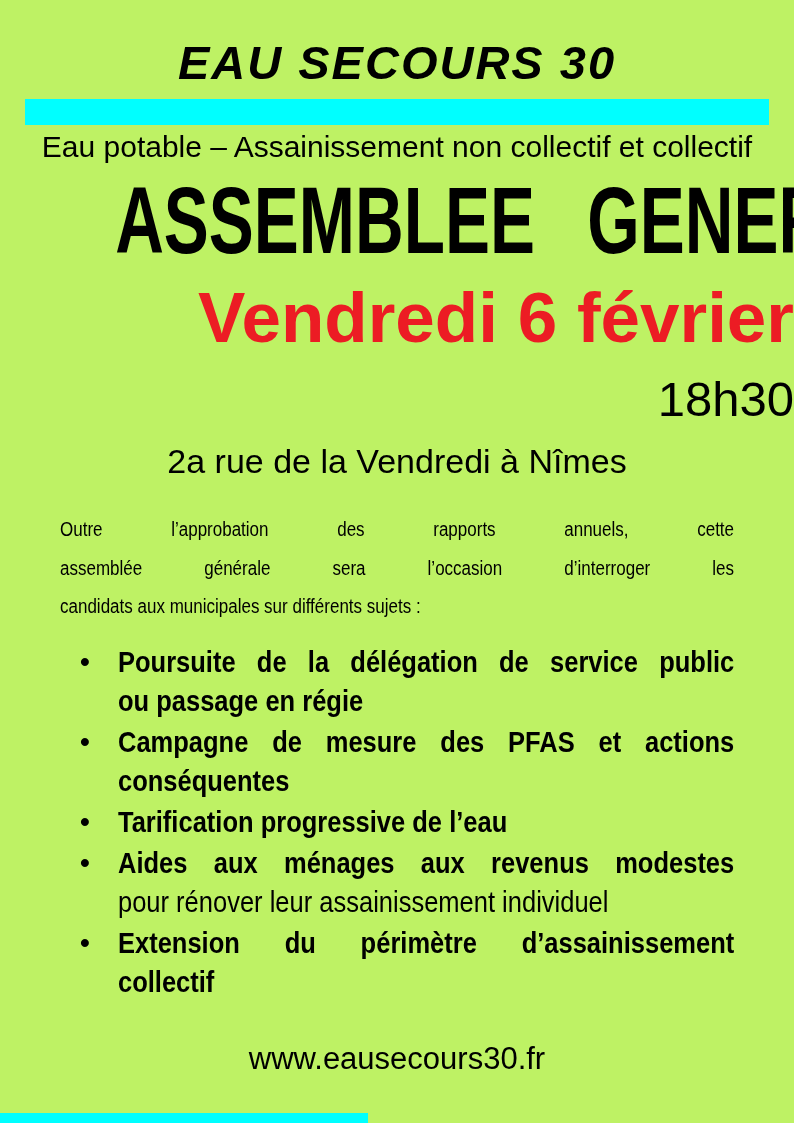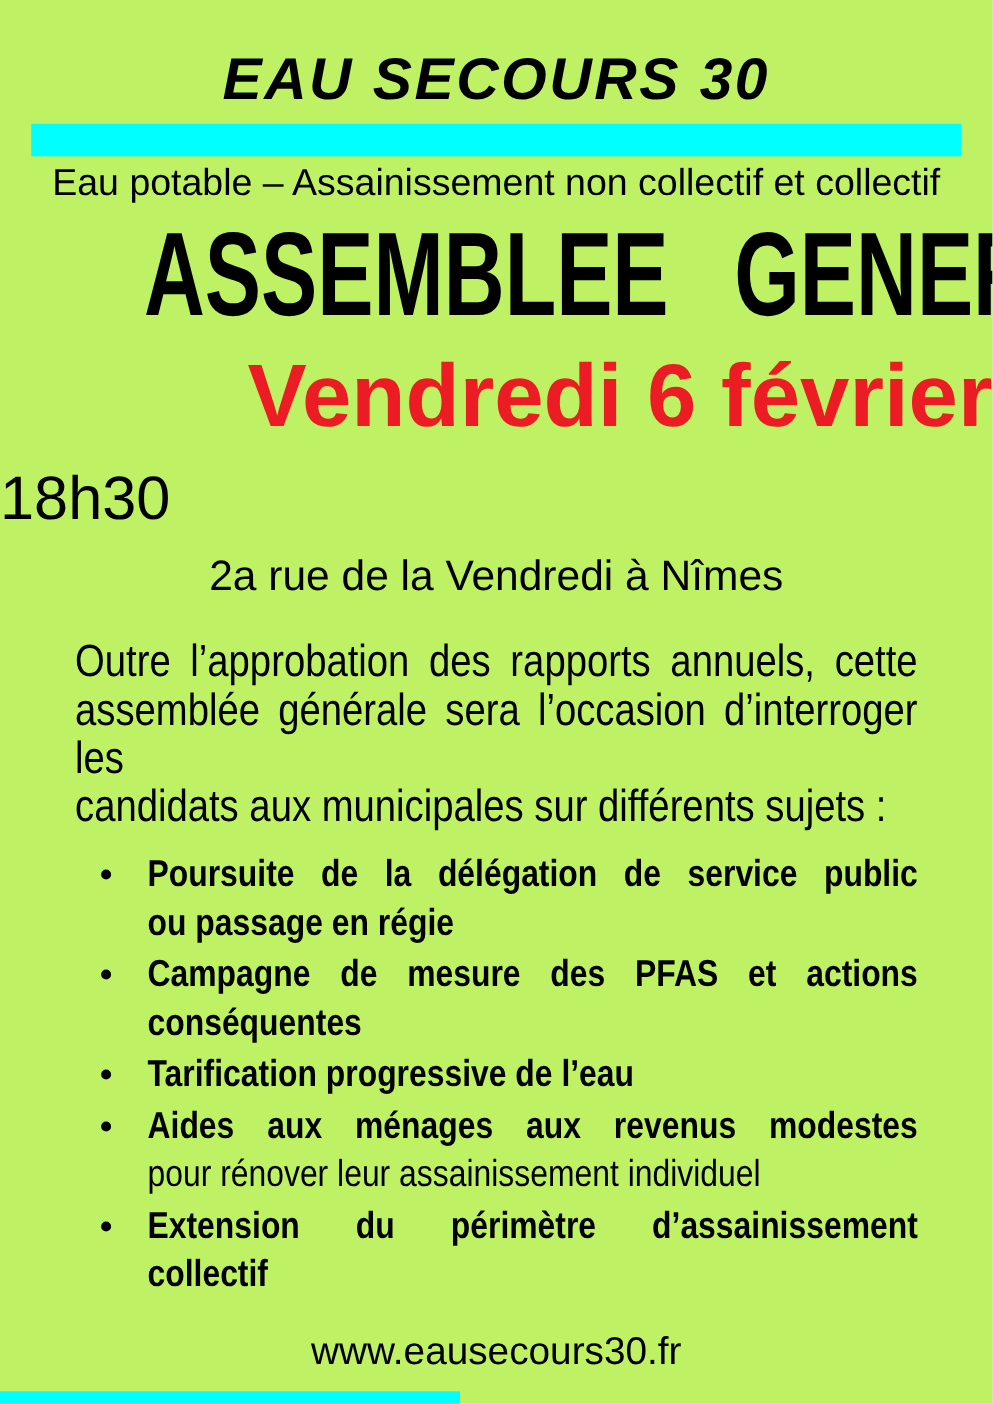--- a/index.html
+++ b/index.html
@@ -53,21 +53,21 @@
   .event-date {
     margin-top: 10px;
     text-align: right;
     font-size: 71px;
     line-height: 80px;
     font-weight: bold;
     white-space: nowrap;
   }
   .event-time {
     margin-top: 14px;
-    text-align: left;
+    text-align: right;
     font-size: 49px;
     line-height: 54px;
   }
   .event-venue {
     margin-top: 12px;
     text-align: center;
     font-size: 41px;
     line-height: 46px;
   }
   .event-address {
@@ -77,21 +77,21 @@
     line-height: 38px;
   }
   
   .cond {
     transform: scaleX(0.85);
     transform-origin: 0 0;
   }
   .intro {
     margin: 30px 0 13px 60px;
     width: 674px;
-    font-size: 36px;
+    font-size: 20px;
     line-height: 38.5px;
   }
   .intro .cond { width: 793px; }
   .stretch { text-align: justify; text-align-last: justify; }
   .topics {
     list-style: none;
     margin: 16px 0 0 118px;
     padding: 0;
     font-size: 30px;
     line-height: 39px;
@@ -100,21 +100,21 @@
   .topic .dot {
     position: absolute;
     left: -38px;
     top: 0;
     font-size: 28px;
     font-weight: bold;
   }
   .topic .cond { width: 725px; }
   .b { font-weight: bold; }
   .website {
-    margin-top: 24px;
+    margin-top: 40px;
     text-align: center;
     font-size: 31px;
     line-height: 36px;
   }
   .bottom-bar {
     position: absolute;
     left: 0;
     bottom: 0;
     width: 368px;
     height: 10px;

